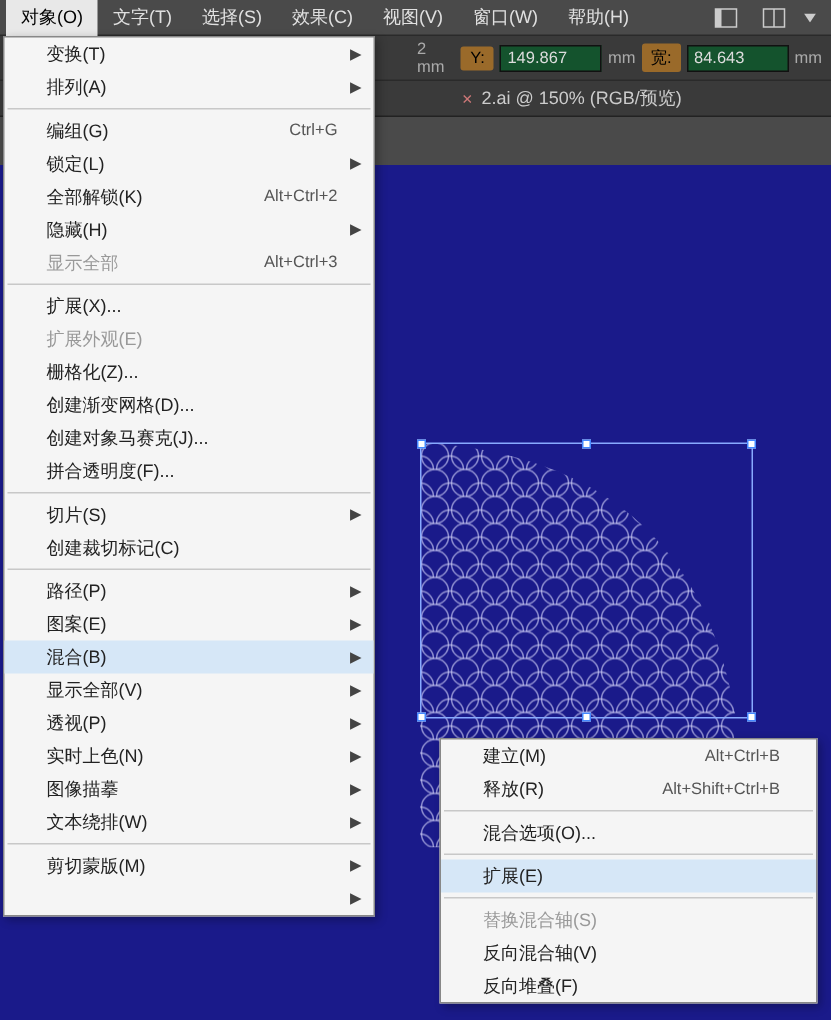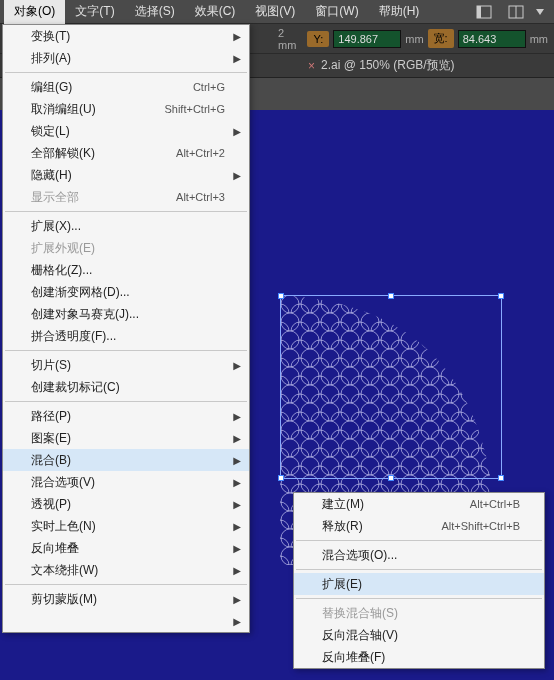--- a/index.html
+++ b/index.html
@@ -115,24 +115,20 @@
         <span class="dd-arrow">▶</span>
       </div>
     </div>
     <div class="dd-sep"></div>
   <div id="grp2">
       <div class="dd-row">
         <span class="dd-label">编组(G)</span>
         <span class="dd-short">Ctrl+G</span>
       </div>
       <div class="dd-row">
-        <span class="dd-label">取消编组(U)</span>
-        <span class="dd-short">Shift+Ctrl+G</span>
-      </div>
-      <div class="dd-row">
         <span class="dd-label">锁定(L)</span>
         <span class="dd-arrow">▶</span>
       </div>
       <div class="dd-row">
         <span class="dd-label">全部解锁(K)</span>
         <span class="dd-short">Alt+Ctrl+2</span>
       </div>
       <div class="dd-row">
         <span class="dd-label">隐藏(H)</span>
         <span class="dd-arrow">▶</span>
@@ -181,33 +177,33 @@
       </div>
       <div class="dd-row">
         <span class="dd-label">图案(E)</span>
         <span class="dd-arrow">▶</span>
       </div>
       <div class="dd-row highlight">
         <span class="dd-label">混合(B)</span>
         <span class="dd-arrow">▶</span>
       </div>
       <div class="dd-row">
-        <span class="dd-label">混合选项(V)</span>
+        <span class="dd-label">显示全部(V)</span>
         <span class="dd-arrow">▶</span>
       </div>
       <div class="dd-row">
         <span class="dd-label">透视(P)</span>
         <span class="dd-arrow">▶</span>
       </div>
       <div class="dd-row">
         <span class="dd-label">实时上色(N)</span>
         <span class="dd-arrow">▶</span>
       </div>
       <div class="dd-row">
-        <span class="dd-label">反向堆叠</span>
+        <span class="dd-label">图像描摹</span>
         <span class="dd-arrow">▶</span>
       </div>
       <div class="dd-row">
         <span class="dd-label">文本绕排(W)</span>
         <span class="dd-arrow">▶</span>
       </div>
     </div>
     <div class="dd-sep"></div>
   <div id="grp6">
       <div class="dd-row">

